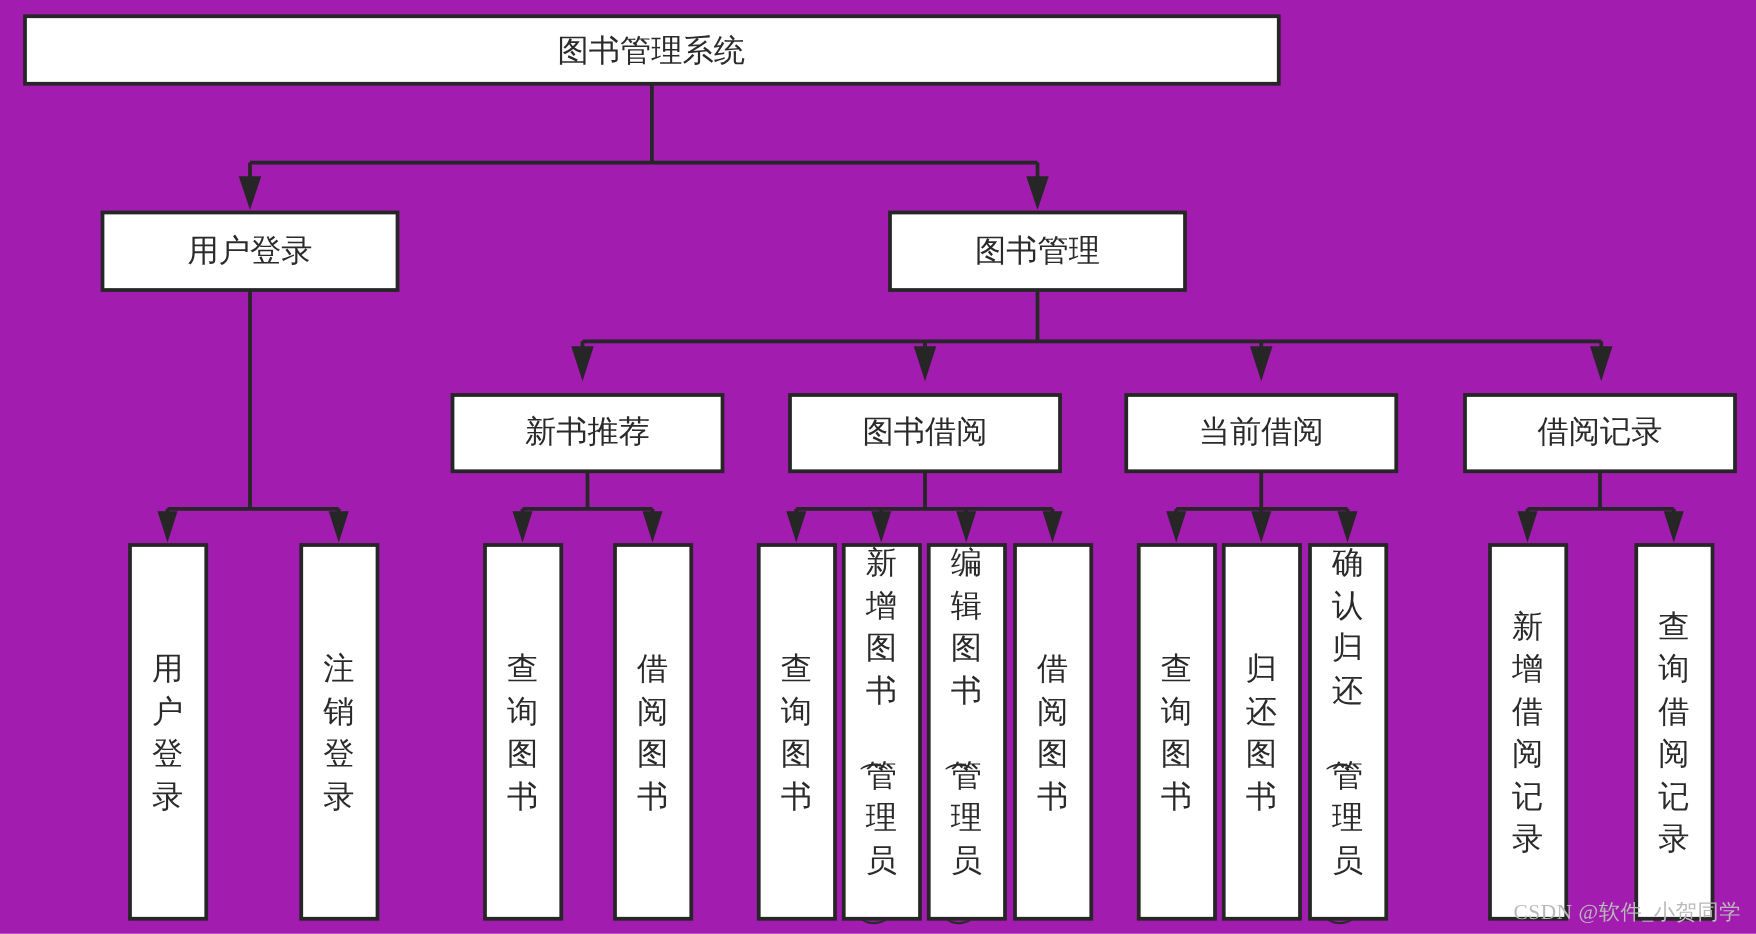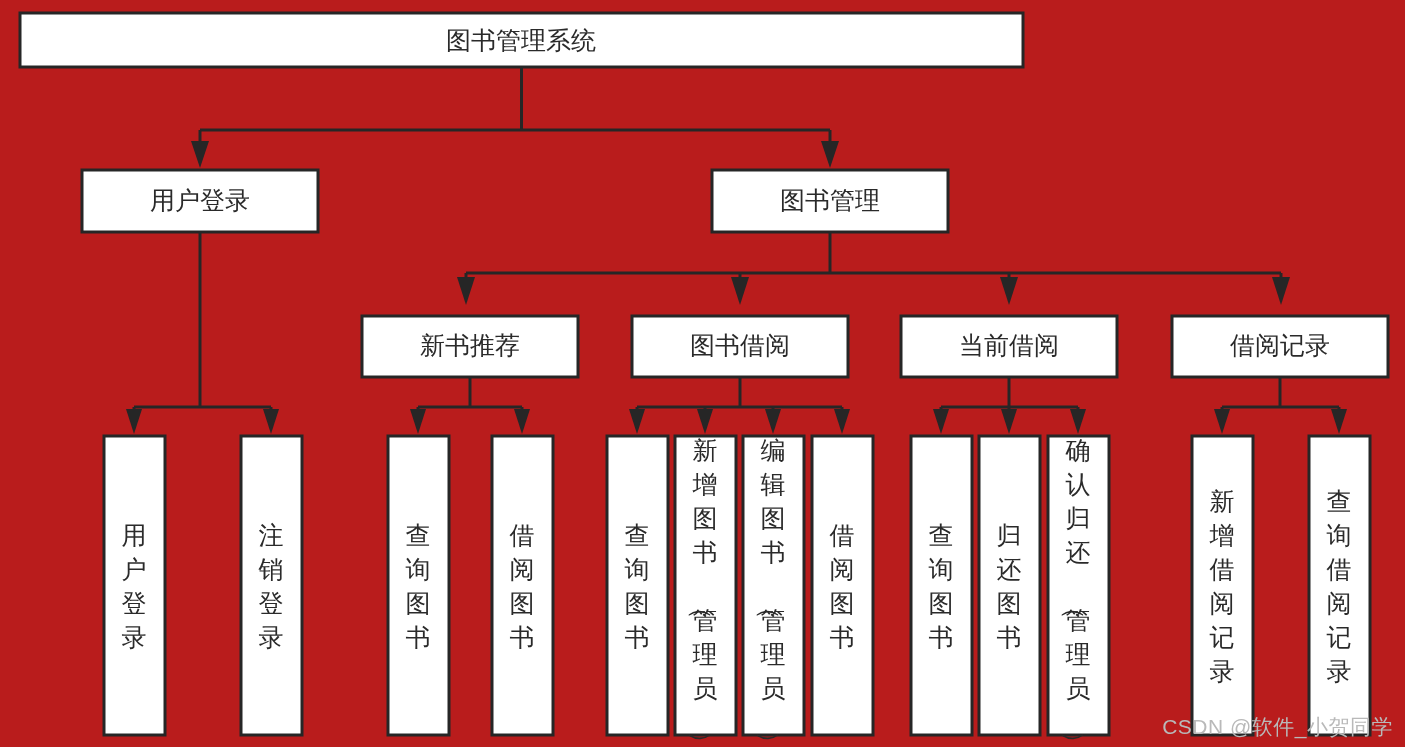--- a/index.html
+++ b/index.html
@@ -12,21 +12,21 @@
     font-family: "DejaVu Sans", "Liberation Sans", sans-serif;
     width: 1405px;
     height: 747px;
     overflow: hidden;
     position: relative;
   }
   #diagram-root {
     position: relative;
     width: 1405px;
     height: 747px;
-    background: #b91c1c;
+    background: #a21caf;
   }
   svg#flowchart {
     position: absolute;
     left: 0;
     top: 0;
     width: 1405px;
     height: 747px;
     display: block;
   }
   .node-rect {
@@ -54,22 +54,22 @@
   .node-label-v {
     font-family: "DejaVu Sans", "Liberation Sans", sans-serif;
     font-size: 25px;
     fill: #2a2a2a;
     text-anchor: middle;
   }
   .watermark {
     position: absolute;
     right: 12px;
     bottom: 6px;
-    font-family: Liberation Sans, sans-serif;
-    font-size: 21px;
+    font-family: Liberation Serif, serif;
+    font-size: 17px;
     color: #b9b9b9;
     letter-spacing: 0.5px;
     white-space: nowrap;
     pointer-events: none;
   }
 </style>
 </head>
 <body>
 
 <div id="diagram-root">

